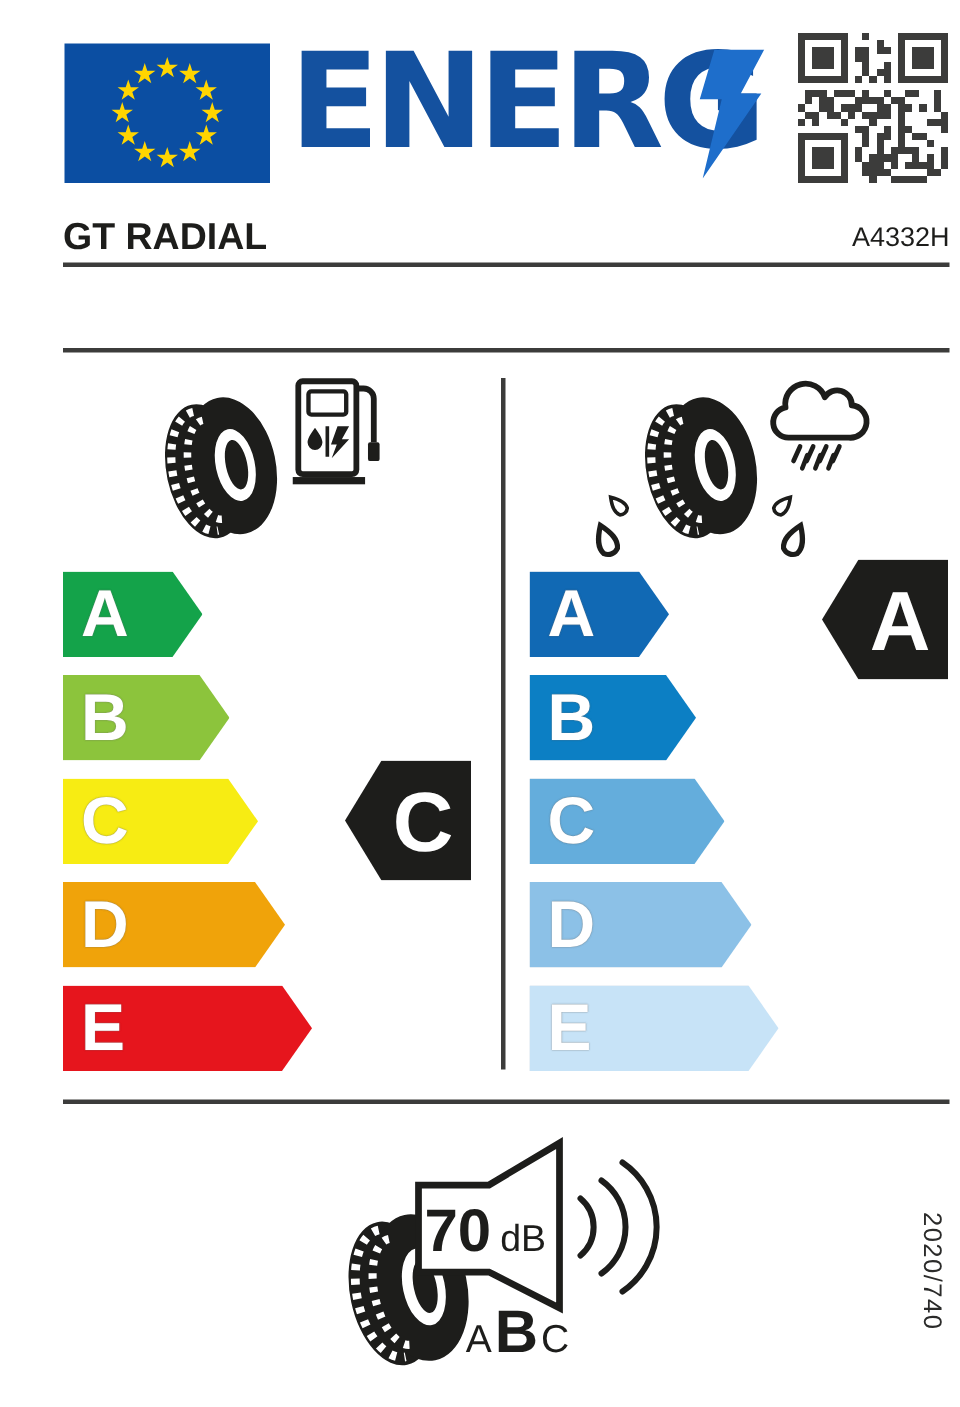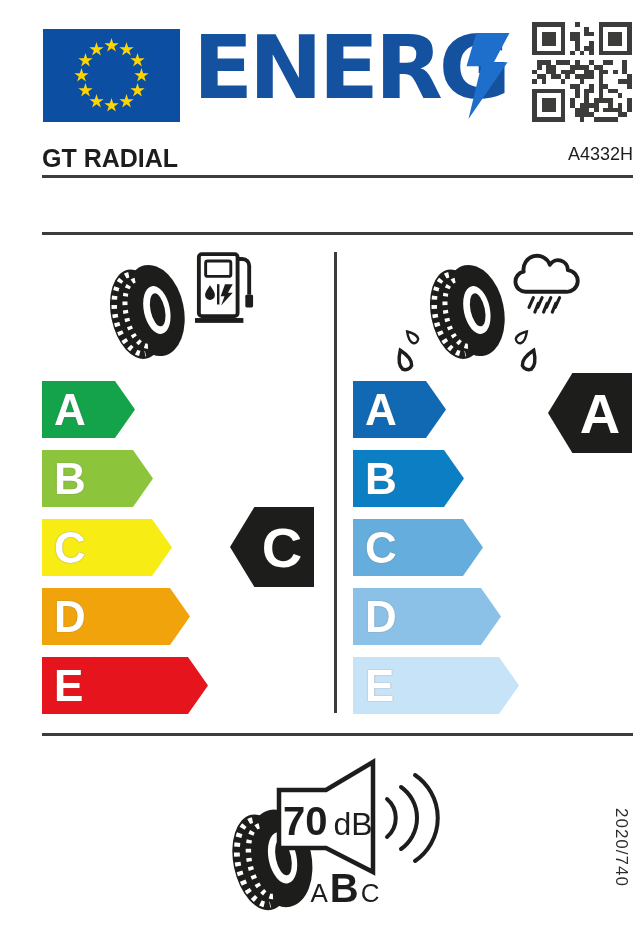--- a/index.html
+++ b/index.html
@@ -8,21 +8,21 @@
   .abs{position:absolute;}
 
   
   .flag{left:26px;top:29px;width:137px;height:93px;}
   .energ-text{left:176px;top:30px;height:76px;
       font:bold 88px/76px "DejaVu Sans",sans-serif;letter-spacing:-4px;white-space:nowrap;}
   .bolt{left:449px;top:33px;width:44px;height:86px;}
   .qr{left:515px;top:22px;width:100px;height:100px;}
 
   
-  .row{left:25px;width:591px;display:flex;justify-content:space-between;align-items:flex-start;}
+  .row{left:25px;width:591px;display:flex;justify-content:space-between;align-items:center;}
   .row1{top:144px;}
   .brand{font-weight:bold;font-size:25px;}
   .code{font-size:18px;}
   .row2{top:194px;}
   .size{font-size:29px;}
   .tclass{font-size:22px;}
   .rule{left:25px;width:591px;height:3px;background:#3c3c3b;}
   .rule1{top:175px;}
   .rule2{top:232px;}
   .rule3{top:733px;}
@@ -54,21 +54,21 @@
      display:flex;align-items:center;justify-content:center;}
   .rating span{color:#fff;font-weight:bold;font-size:56px;padding-left:20px;}
   .fuel-rating{left:213px;top:507px;}
   .wet-rating{left:531px;top:373px;}
 
   
   .tire3{left:210px;top:804px;width:90px;height:113px;}
   .speaker{left:252px;top:755px;width:112px;height:124px;}
   .dbtext{left:266px;top:799px;display:flex;align-items:baseline;gap:6px;text-align:center;}
   .db-val{font-weight:bold;font-size:40px;}
-  .db-unit{font-size:32px;}
+  .db-unit{font-size:25px;}
   .waves{left:364px;top:768px;width:62px;height:100px;}
   .abc{left:292px;top:866px;width:72px;display:flex;align-items:baseline;justify-content:center;gap:2px;}
   .nA,.nC{font-size:26px;}
   .nB{font-size:40px;font-weight:bold;}
   .reg{left:594px;top:808px;writing-mode:vertical-rl;font-size:17px;letter-spacing:1px;color:#2b2b2a;}
 </style>
 </head>
 <body>
 
 <svg width="0" height="0" style="position:absolute" aria-hidden="true">

